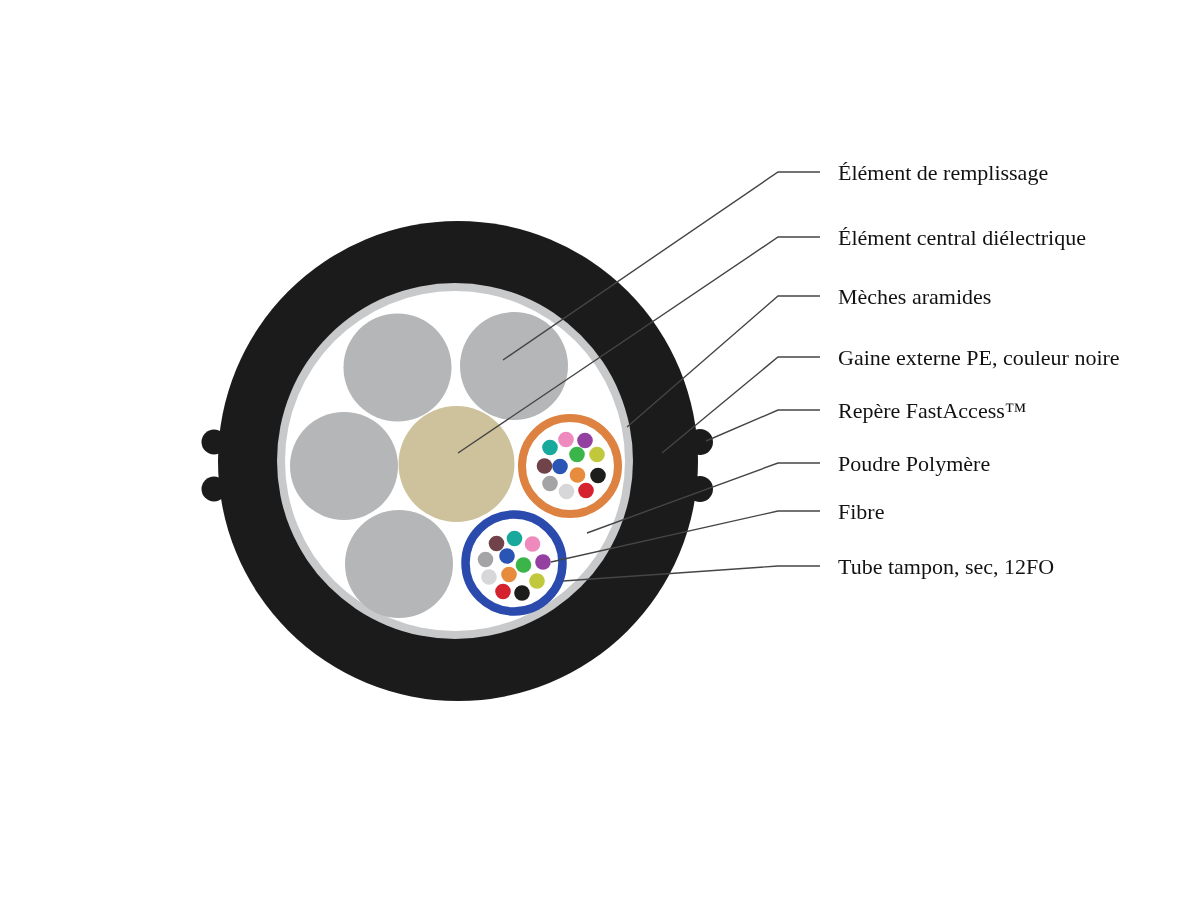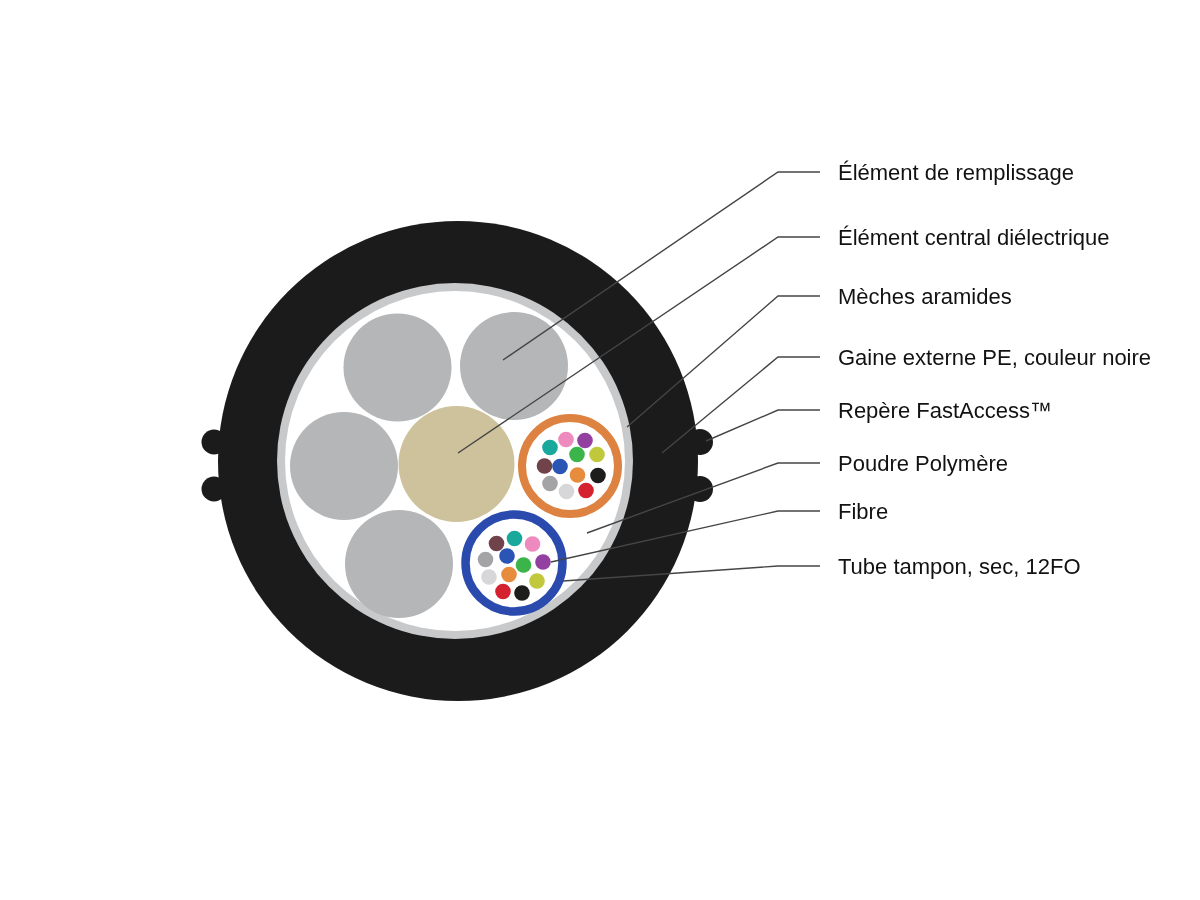--- a/index.html
+++ b/index.html
@@ -8,20 +8,21 @@
     background: #ffffff;
     width: 1200px;
     height: 900px;
     font-family: "Liberation Sans", sans-serif;
   }
   .stage {
     position: relative;
     width: 1200px;
     height: 900px;
     overflow: hidden;
+    font-family: Liberation Serif, serif;
   }
   svg { display: block; }
   .leader {
     fill: none;
     stroke: #454545;
     stroke-width: 1.4;
   }
   .lbl {
     font-size: 22px;
     fill: #121212;

